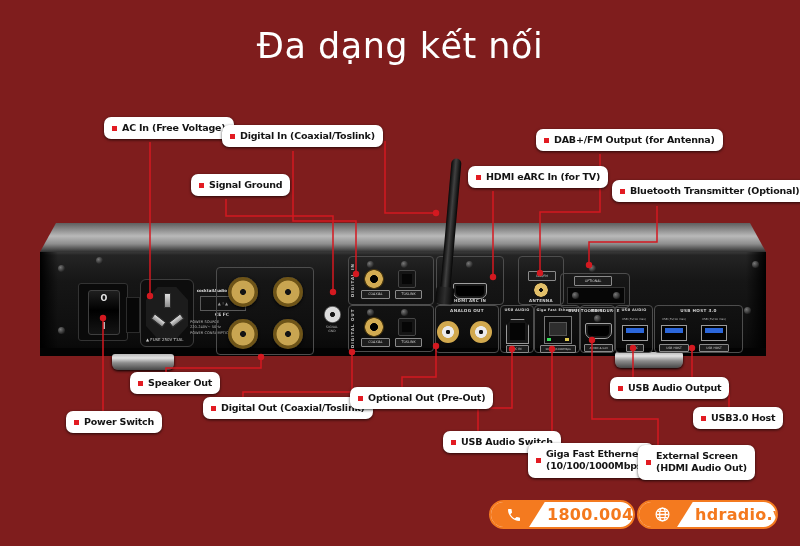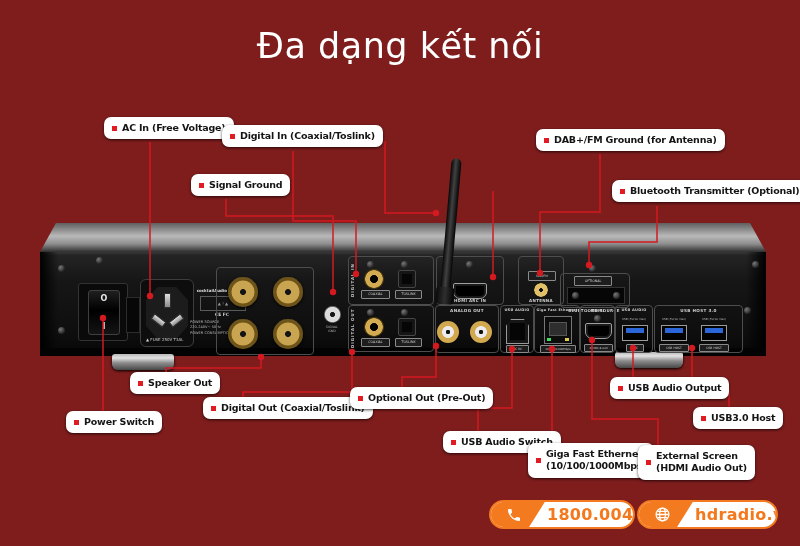--- a/index.html
+++ b/index.html
@@ -316,24 +316,30 @@
       <div>
         <div>Digital In (Coaxial/Toslink)</div>
       </div>
     </div>
     <div class="callout" style="left: 191px; top: 174px;">
       <span class="b"></span>
       <div>
         <div>Signal Ground</div>
       </div>
     </div>
+    <div class="callout" style="left: 468px; top: 166px;">
+      <span class="b"></span>
+      <div>
+        <div>HDMI eARC In (for TV)</div>
+      </div>
+    </div>
     <div class="callout" style="left: 536px; top: 129px;">
       <span class="b"></span>
       <div>
-        <div>DAB+/FM Ground (for Antenna)</div>
+        <div>DAB+/FM Output (for Antenna)</div>
       </div>
     </div>
     <div class="callout" style="left: 612px; top: 180px;">
       <span class="b"></span>
       <div>
         <div>Bluetooth Transmitter (Optional)</div>
       </div>
     </div>
     <div class="callout" style="left: 130px; top: 372px;">
       <span class="b"></span>

